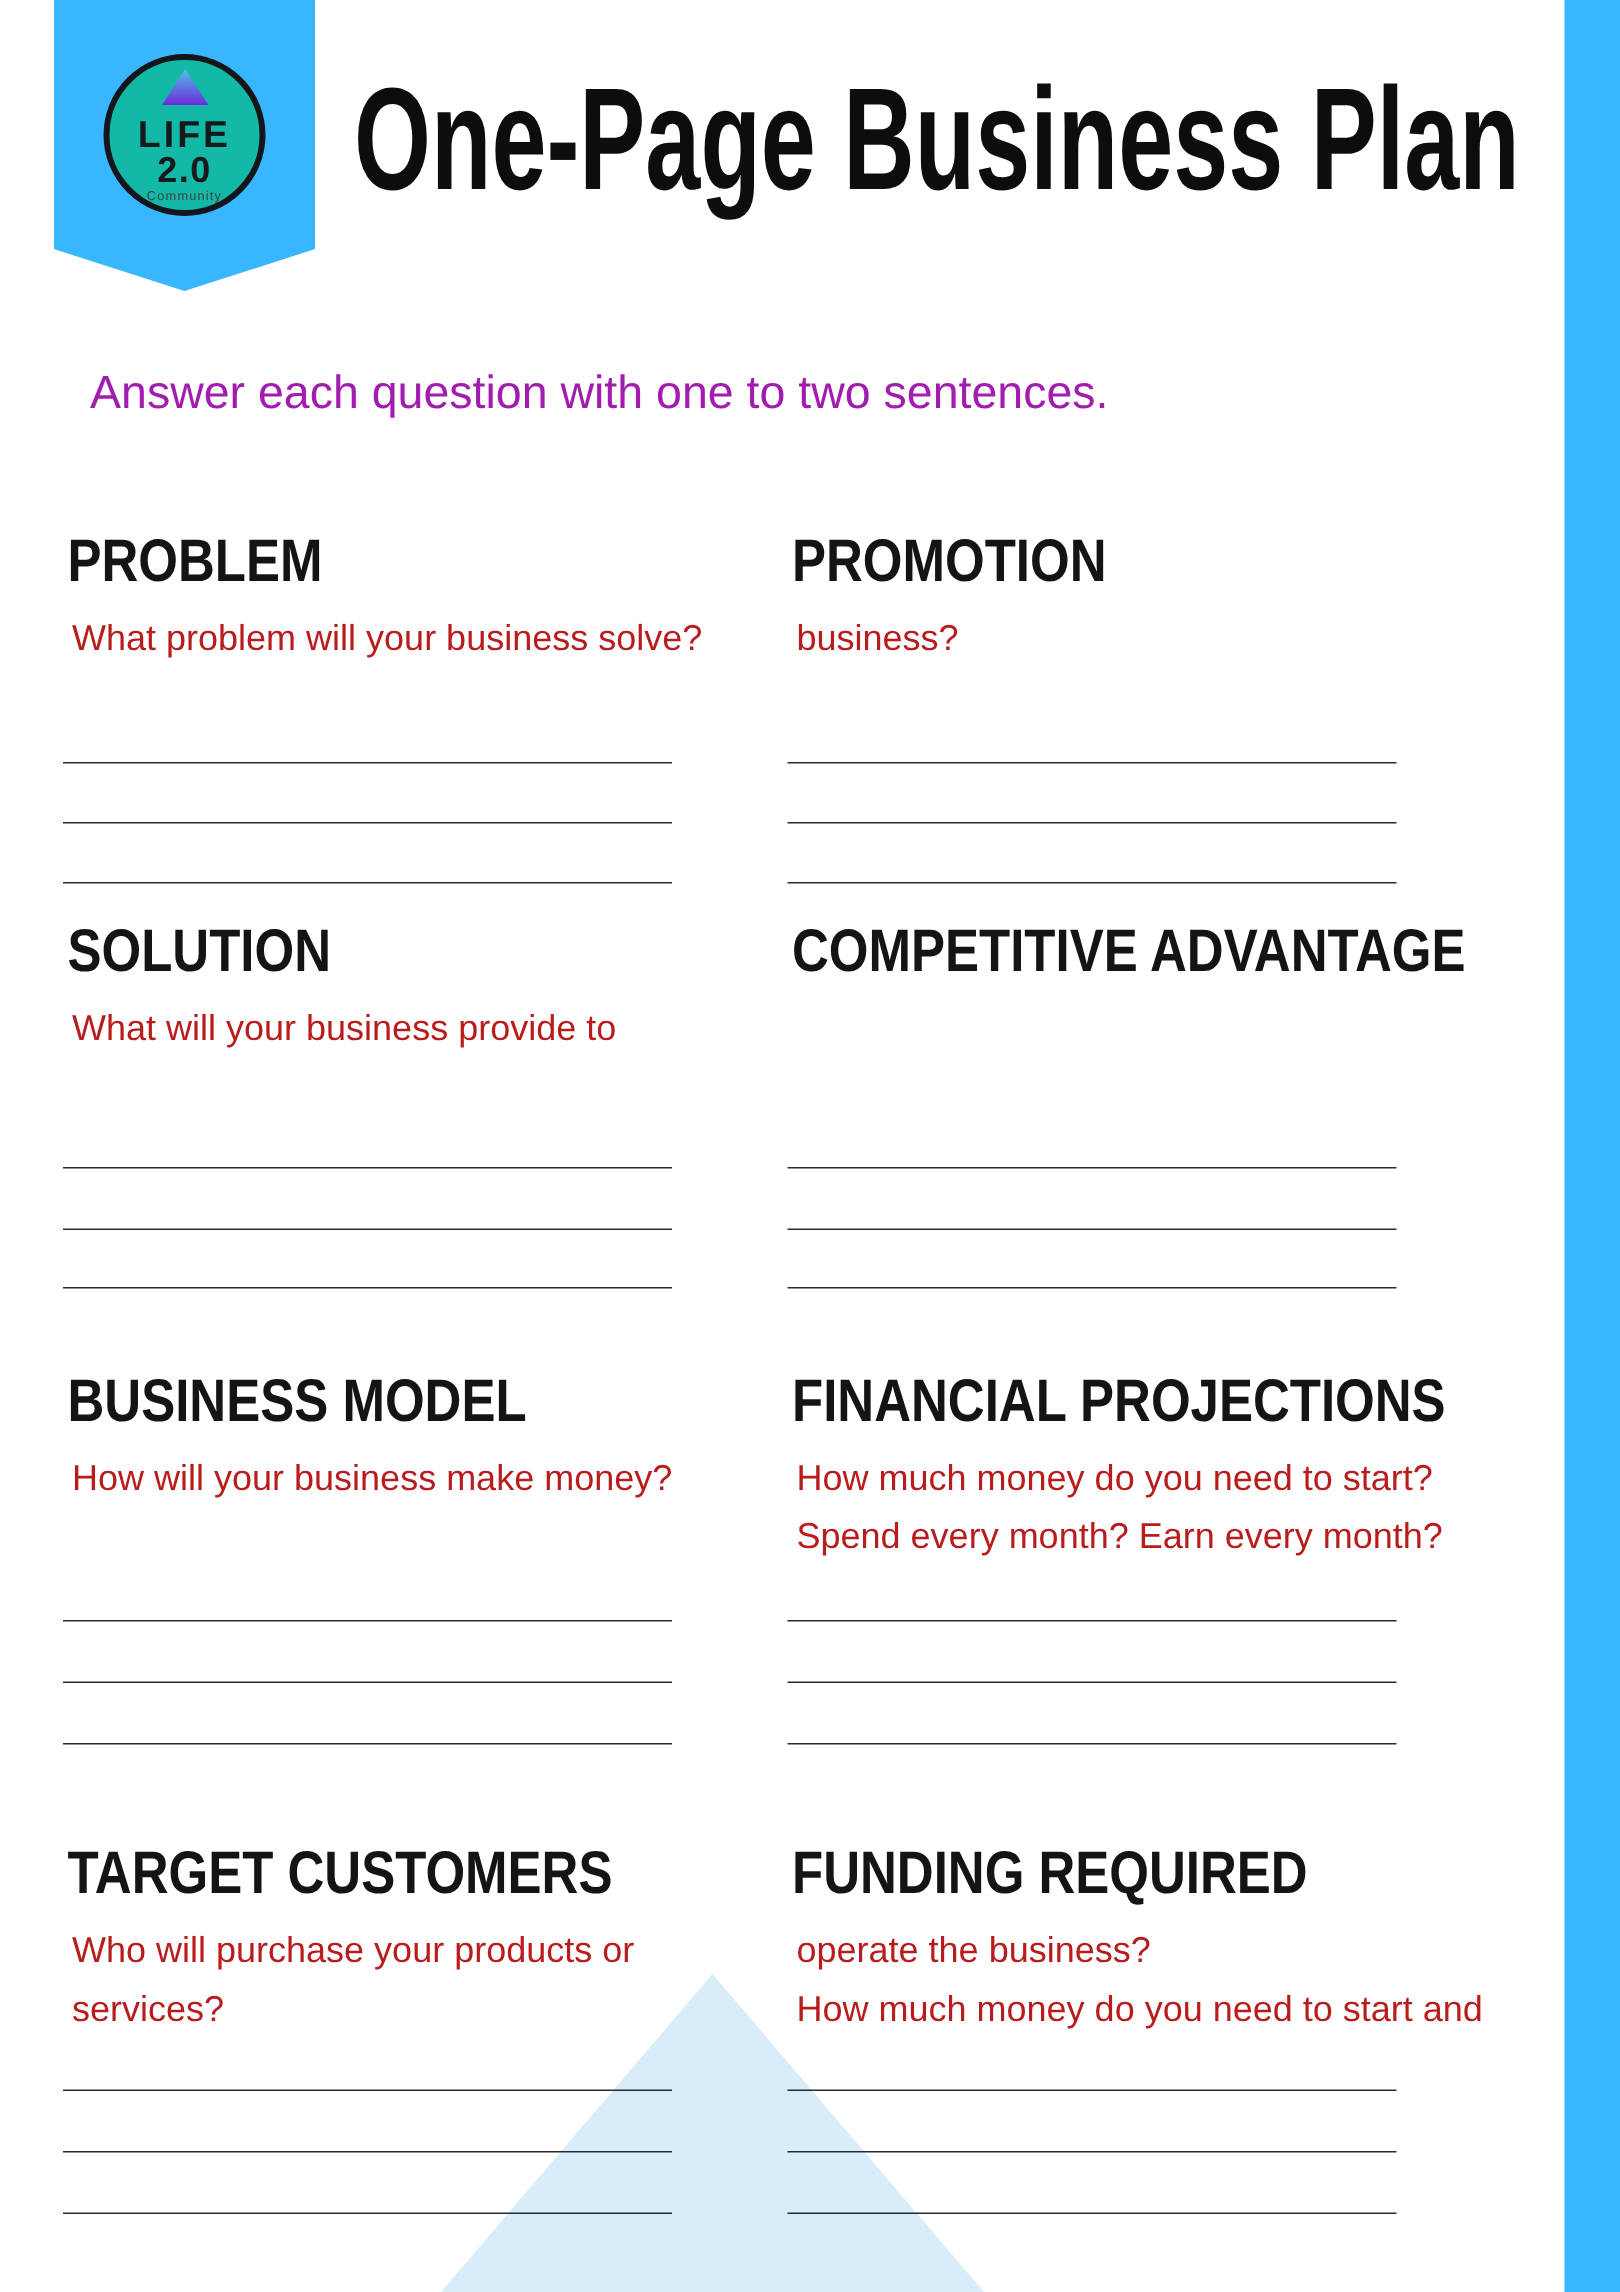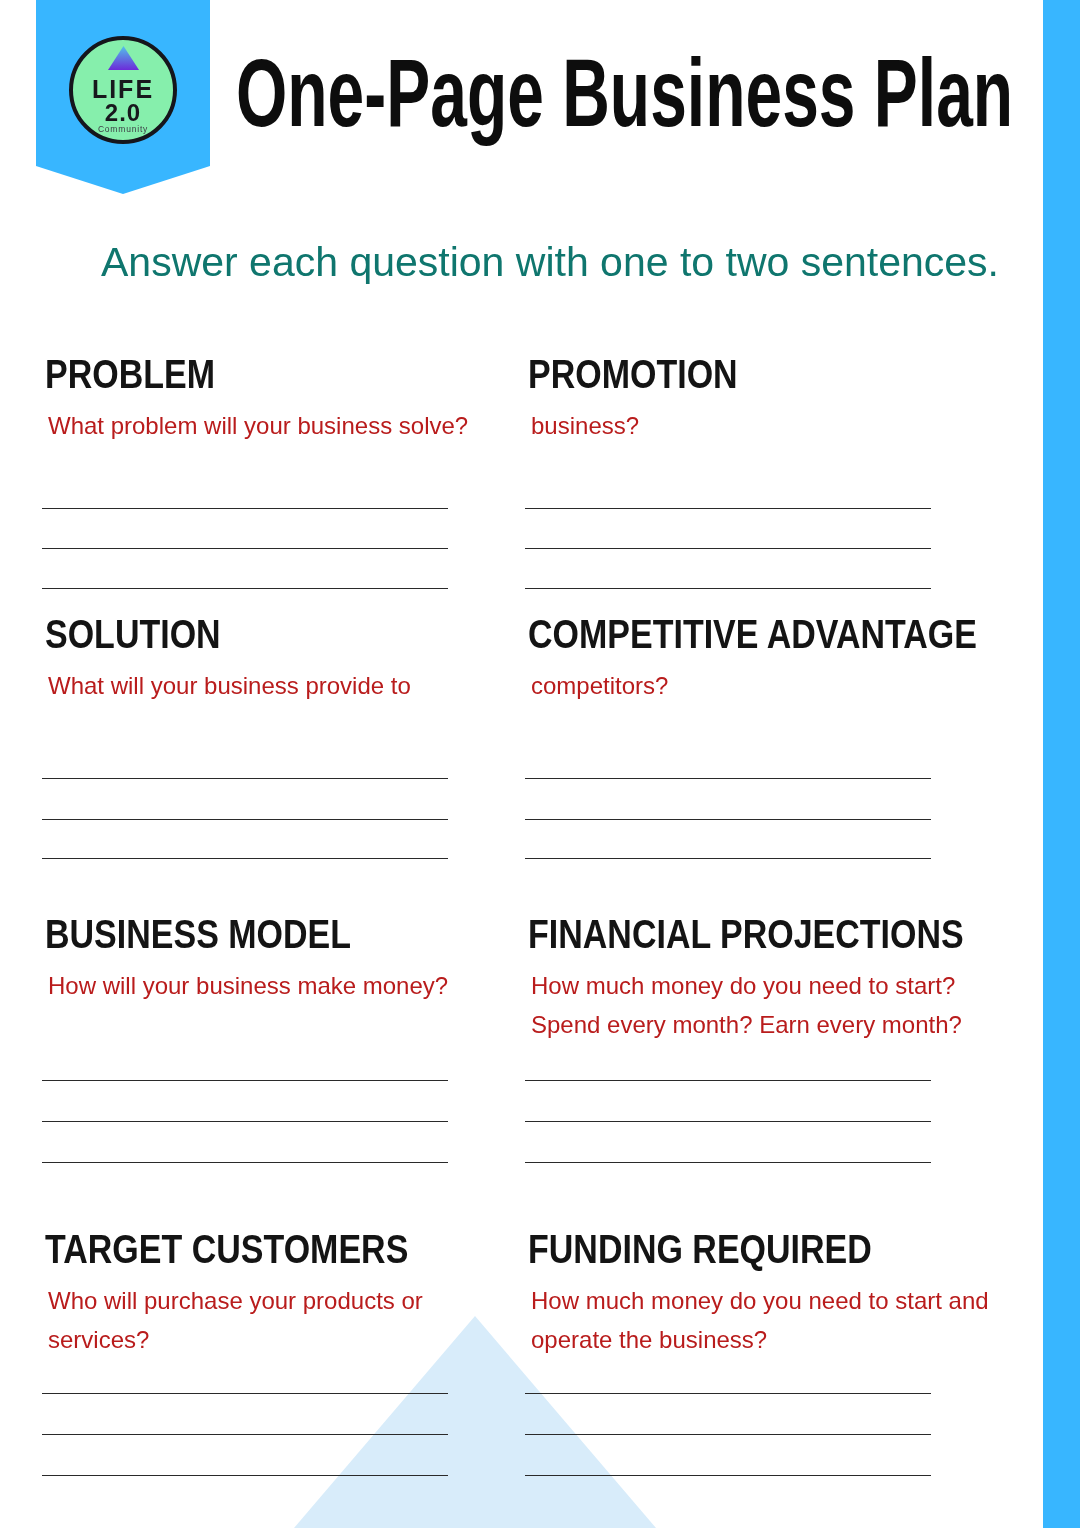--- a/index.html
+++ b/index.html
@@ -12,35 +12,35 @@
   .stripe{position:absolute;left:1043px;top:0;width:37px;height:1528px;background:#38b6ff;}
 
   
   .watermark{position:absolute;left:294px;top:1316px;width:362px;height:212px;
     background:#d8ecfa;clip-path:polygon(50% 0,100% 100%,0 100%);z-index:0;}
 
   
   .ribbon{position:absolute;left:36px;top:0;width:174px;height:194px;background:#38b6ff;
     clip-path:polygon(0 0,100% 0,100% 85.6%,50% 100%,0 85.6%);z-index:2;}
   .logo-circle{position:absolute;left:50%;transform:translateX(-50%);top:36px;
-    width:100px;height:100px;border:4px solid #15151c;border-radius:50%;background:#86efac;
+    width:100px;height:100px;border:4px solid #15151c;border-radius:50%;background:#14b8a6;
     display:flex;flex-direction:column;align-items:center;justify-content:center;}
   .logo-tri{margin-bottom:3px;}
   .logo-life{font-size:25px;font-weight:700;letter-spacing:2px;color:#18181d;line-height:24px;}
   .logo-20{font-size:24px;font-weight:700;letter-spacing:1px;color:#18181d;line-height:24px;}
   .logo-community{font-size:8.5px;letter-spacing:0.8px;color:#3c3c44;margin-top:0;line-height:9px;}
 
   
   .title{position:absolute;left:236px;top:35px;margin:0;
     font-size:97px;font-weight:700;color:#0d0d0d;line-height:116px;white-space:nowrap;
     transform:scaleX(0.68);transform-origin:left top;letter-spacing:0;}
 
   
-  .subtitle{position:absolute;left:60px;top:240px;width:980px;text-align:center;
-    font-size:41px;color:#0f766e;line-height:44px;}
+  .subtitle{position:absolute;left:60px;top:240px;width:980px;
+    font-size:31px;color:#a21caf;line-height:44px;}
 
   
   .section{position:absolute;width:410px;z-index:1;}
   .col-l{left:42px;}
   .col-r{left:525px;}
   .row1{top:352px;}
   .row2{top:612px;}
   .row3{top:912px;}
   .row4{top:1227px;}
 
@@ -112,21 +112,20 @@
     <div>What will your business provide to</div>
   </div>
   <div class="line line-1"></div>
   <div class="line line-2"></div>
   <div class="line line-3"></div>
 </div>
 
 <div class="section col-r row2">
   <div class="sec-title">COMPETITIVE ADVANTAGE</div>
   <div class="question">
-    <div>competitors?</div>
   </div>
   <div class="line line-1"></div>
   <div class="line line-2"></div>
   <div class="line line-3"></div>
 </div>
 
 <div class="section col-l row3">
   <div class="sec-title">BUSINESS MODEL</div>
   <div class="question">
     <div>How will your business make money?</div>
@@ -155,19 +154,19 @@
     <div>services?</div>
   </div>
   <div class="line line-1"></div>
   <div class="line line-2"></div>
   <div class="line line-3"></div>
 </div>
 
 <div class="section col-r row4">
   <div class="sec-title">FUNDING REQUIRED</div>
   <div class="question">
+    <div>operate the business?</div>
     <div>How much money do you need to start and</div>
-    <div>operate the business?</div>
   </div>
   <div class="line line-1"></div>
   <div class="line line-2"></div>
   <div class="line line-3"></div>
 </div>
 
 </body></html>

